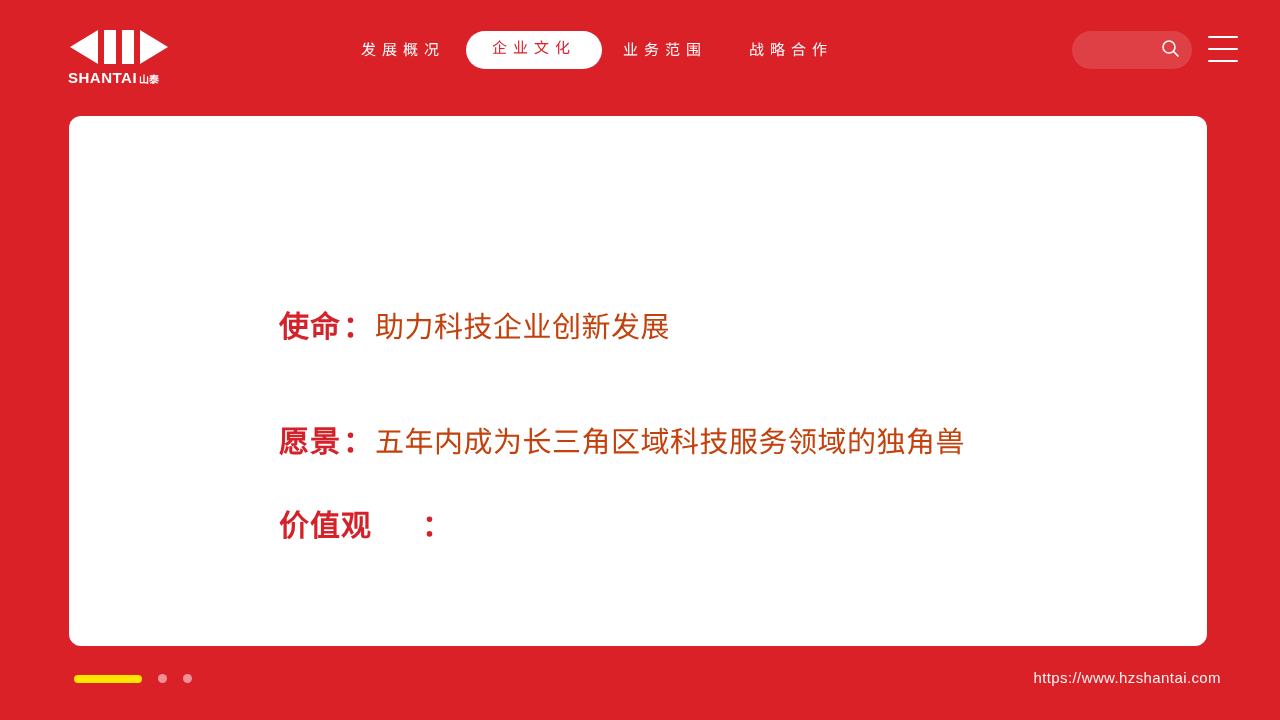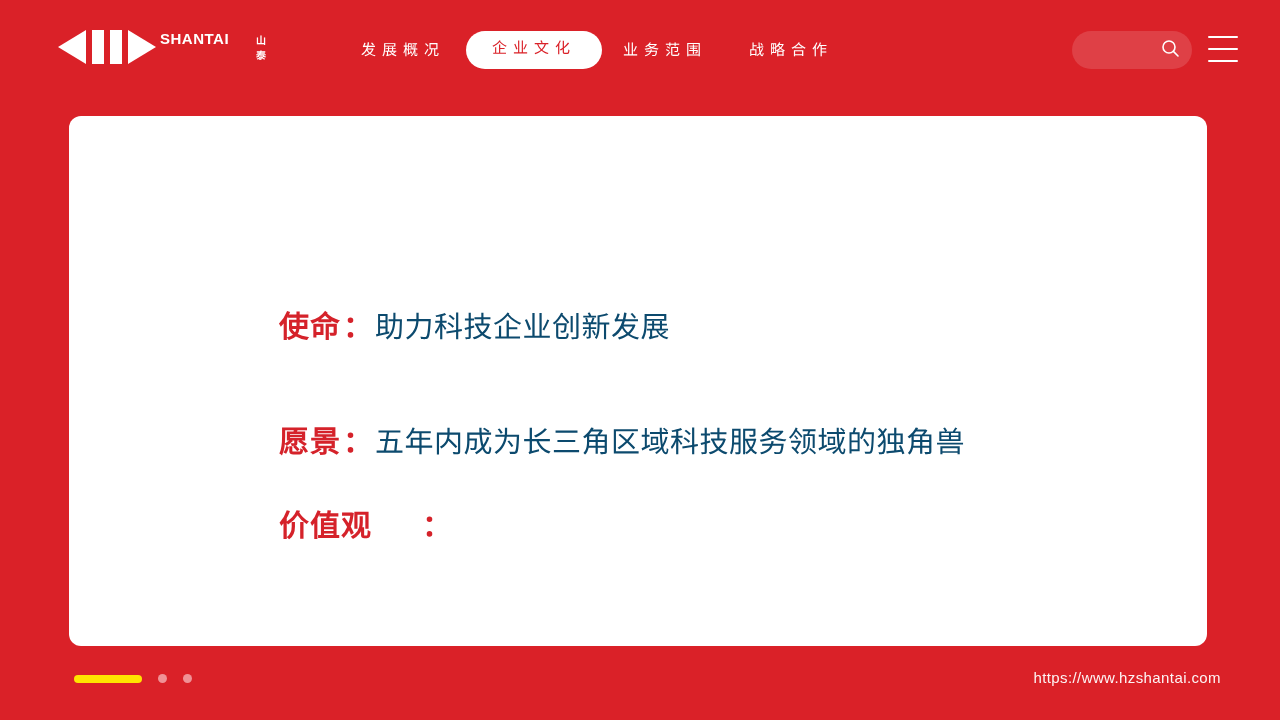--- a/index.html
+++ b/index.html
@@ -23,26 +23,26 @@
     position: absolute;
     top: 0; left: 0;
     width: 1280px;
     height: 100px;
     display: flex;
     align-items: center;
   }
 
   .logo {
     position: absolute;
-    left: 56px;
+    left: 68px;
     top: 28px;
     width: 104px;
     height: 58px;
     display: flex;
-    flex-direction: row;
+    flex-direction: column;
     align-items: flex-start;
     justify-content: space-between;
   }
   .logo-mark {
     width: 104px;
     height: 38px;
     position: relative;
   }
   .logo-mark svg { display: block; }
   .logo-text {
@@ -55,21 +55,20 @@
     color: #ffffff;
     font-size: 15px;
     font-weight: bold;
     letter-spacing: 0.5px;
   }
   .logo-text .cn {
     color: #ffffff;
     font-size: 10px;
     font-weight: bold;
     letter-spacing: 0;
-    margin-left: 25px;
   }
 
   
   .nav {
     position: absolute;
     left: 340px;
     top: 31px;
     height: 38px;
     display: flex;
     align-items: center;
@@ -175,21 +174,21 @@
     font-weight: bold;
     letter-spacing: 1px;
   }
   .colon {
     color: #d5222a;
     font-size: 30px;
     font-weight: bold;
     padding: 0 2px;
   }
   .val {
-    color: #0c4a6e;
+    color: #c2410c;
     font-size: 29px;
     font-weight: 400;
     letter-spacing: 0.5px;
     margin-top: 32px;
   }
 
   
   .pager {
     position: absolute;
     left: 74px;

